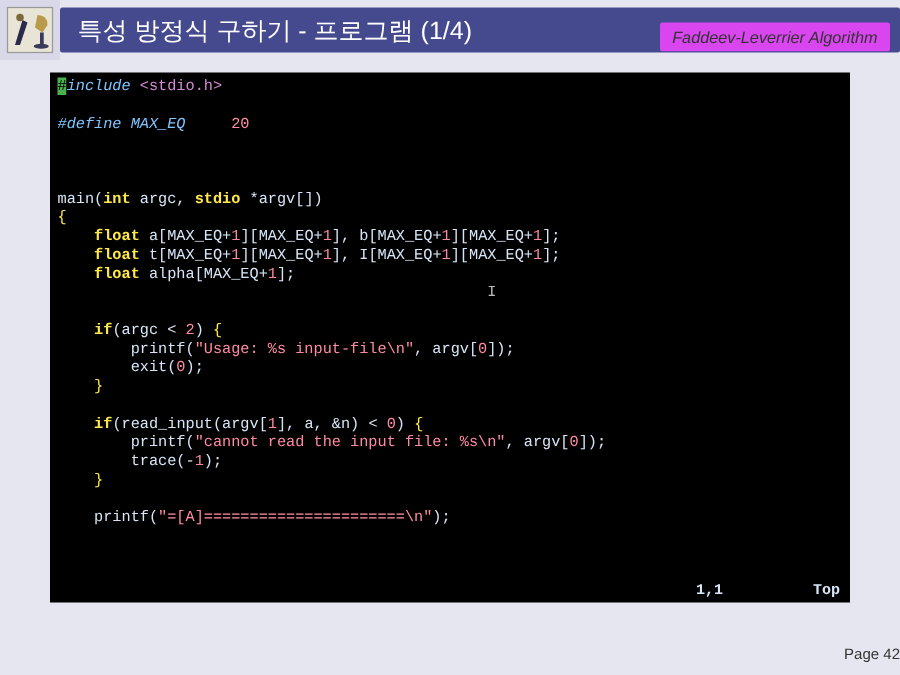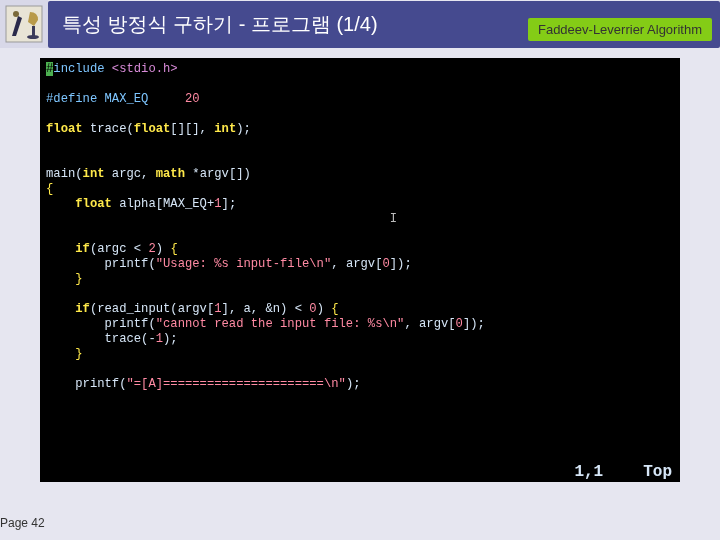--- a/index.html
+++ b/index.html
@@ -21,82 +21,83 @@
   .icon-box {
     width: 48px;
     height: 48px;
     display: flex;
     align-items: center;
     justify-content: center;
     background: #d8d8e8;
   }
   .title-bar {
     flex: 1;
-    height: 47px;
+    height: 36px;
     background: #454a8f;
     color: #fff;
     font-size: 20px;
     display: flex;
     align-items: center;
     padding-left: 14px;
     font-family: "Malgun Gothic", Arial, sans-serif;
     border-radius: 2px;
   }
   .algo-label {
     position: absolute;
     top: 18px;
     right: 8px;
-    background: #84cc16;
+    background: #d946ef;
     font-size: 13px;
     color: #333;
     padding: 4px 10px;
     border-radius: 2px;
     font-family: Arial, sans-serif;
+    font-style: italic;
   }
   .code-area {
     margin: 10px 40px 0 40px;
     background: #000;
     height: 424px;
     position: relative;
     font-family: "Consolas", "Courier New", monospace;
     font-size: 12.2px;
     line-height: 15px;
     padding: 4px 6px;
     box-sizing: border-box;
     color: #ddd;
     overflow: hidden;
   }
   .code-line { white-space: pre; }
   .kw   { color: #ffe94a; font-weight: bold; }
-  .pre  { color: #7ec6ff; }
+  .pre  { color: #7ec6ff; font-style: italic; }
   .inc  { color: #d88bd8; text-align: right; }
   .br   { color: #ffe94a; }
   .num  { color: #ff8aa3; text-align: center; }
   .str  { color: #ff8aa3; }
   .id   { color: #d6e6f7; }
   .cursor-block { background: #4caf50; color: #000; }
   .cursor-ibeam { color: #bbb; }
   .status-bar {
     position: absolute;
     bottom: 2px;
     left: 0;
     right: 0;
     display: flex;
     justify-content: flex-end;
-    font-size: 16px;
+    font-size: 12px;
     color: #d6e6f7;
     padding: 0 8px;
     font-weight: bold;
-    gap: 40px;
+    gap: 72px;
   }
   .page-footer {
     position: absolute;
     bottom: 10px;
     width: 100%;
-    text-align: left;
+    text-align: right;
     font-size: 12px;
     color: #333;
   }
 </style>
 </head>
 <body>
 
 <div class="header">
   <div class="icon-box">
     <svg width="40" height="40" viewBox="0 0 40 40">
@@ -112,30 +113,32 @@
 </div>
 
 <div class="algo-label">Faddeev-Leverrier Algorithm</div>
 
 <div class="code-area">
   <div id="code-lines">
       <div class="code-line"><span class="cursor-block">#</span><span class="pre">include </span><span class="inc">&lt;stdio.h&gt;</span></div>
       <div class="code-line">&nbsp;</div>
       <div class="code-line"><span class="pre">#define MAX_EQ     </span><span class="num">20</span></div>
       <div class="code-line">&nbsp;</div>
-      <div class="code-line"><span class="kw">float</span><span class="id"> trace(</span><span class="kw">float</span><span class="id">[][], </span><span class="kw">int</span><span class="id">);</span></div>
       <div class="code-line">&nbsp;</div>
       <div class="code-line">&nbsp;</div>
-      <div class="code-line"><span class="id">main(</span><span class="kw">int</span><span class="id"> argc, </span><span class="kw">math</span><span class="id"> *argv[])</span></div>
+      <div class="code-line"><span class="id">main(</span><span class="kw">int</span><span class="id"> argc, </span><span class="kw">stdio</span><span class="id"> *argv[])</span></div>
       <div class="code-line"><span class="br">{</span></div>
+      <div class="code-line"><span class="id">    </span><span class="kw">float</span><span class="id"> a[MAX_EQ+</span><span class="num">1</span><span class="id">][MAX_EQ+</span><span class="num">1</span><span class="id">], b[MAX_EQ+</span><span class="num">1</span><span class="id">][MAX_EQ+</span><span class="num">1</span><span class="id">];</span></div>
+      <div class="code-line"><span class="id">    </span><span class="kw">float</span><span class="id"> t[MAX_EQ+</span><span class="num">1</span><span class="id">][MAX_EQ+</span><span class="num">1</span><span class="id">], I[MAX_EQ+</span><span class="num">1</span><span class="id">][MAX_EQ+</span><span class="num">1</span><span class="id">];</span></div>
       <div class="code-line"><span class="id">    </span><span class="kw">float</span><span class="id"> alpha[MAX_EQ+</span><span class="num">1</span><span class="id">];</span></div>
       <div class="code-line"><span class="id">                                               </span><span class="cursor-ibeam">I</span></div>
       <div class="code-line">&nbsp;</div>
       <div class="code-line"><span class="id">    </span><span class="kw">if</span><span class="id">(argc &lt; </span><span class="num">2</span><span class="id">) </span><span class="br">{</span></div>
       <div class="code-line"><span class="id">        printf(</span><span class="str">"Usage: %s input-file\n"</span><span class="id">, argv[</span><span class="num">0</span><span class="id">]);</span></div>
+      <div class="code-line"><span class="id">        exit(</span><span class="num">0</span><span class="id">);</span></div>
       <div class="code-line"><span class="id">    </span><span class="br">}</span></div>
       <div class="code-line">&nbsp;</div>
       <div class="code-line"><span class="id">    </span><span class="kw">if</span><span class="id">(read_input(argv[</span><span class="num">1</span><span class="id">], a, &amp;n) &lt; </span><span class="num">0</span><span class="id">) </span><span class="br">{</span></div>
       <div class="code-line"><span class="id">        printf(</span><span class="str">"cannot read the input file: %s\n"</span><span class="id">, argv[</span><span class="num">0</span><span class="id">]);</span></div>
       <div class="code-line"><span class="id">        trace(-</span><span class="num">1</span><span class="id">);</span></div>
       <div class="code-line"><span class="id">    </span><span class="br">}</span></div>
       <div class="code-line">&nbsp;</div>
       <div class="code-line"><span class="id">    printf(</span><span class="str">"=[A]======================\n"</span><span class="id">);</span></div>
     </div>
   <div class="status-bar">

